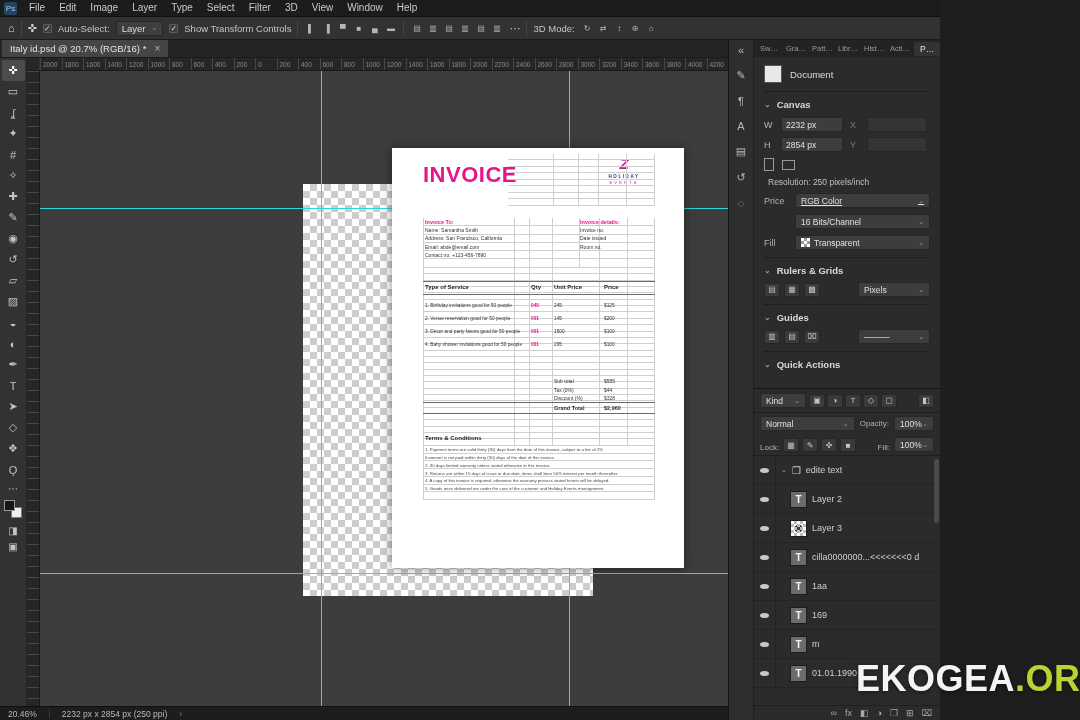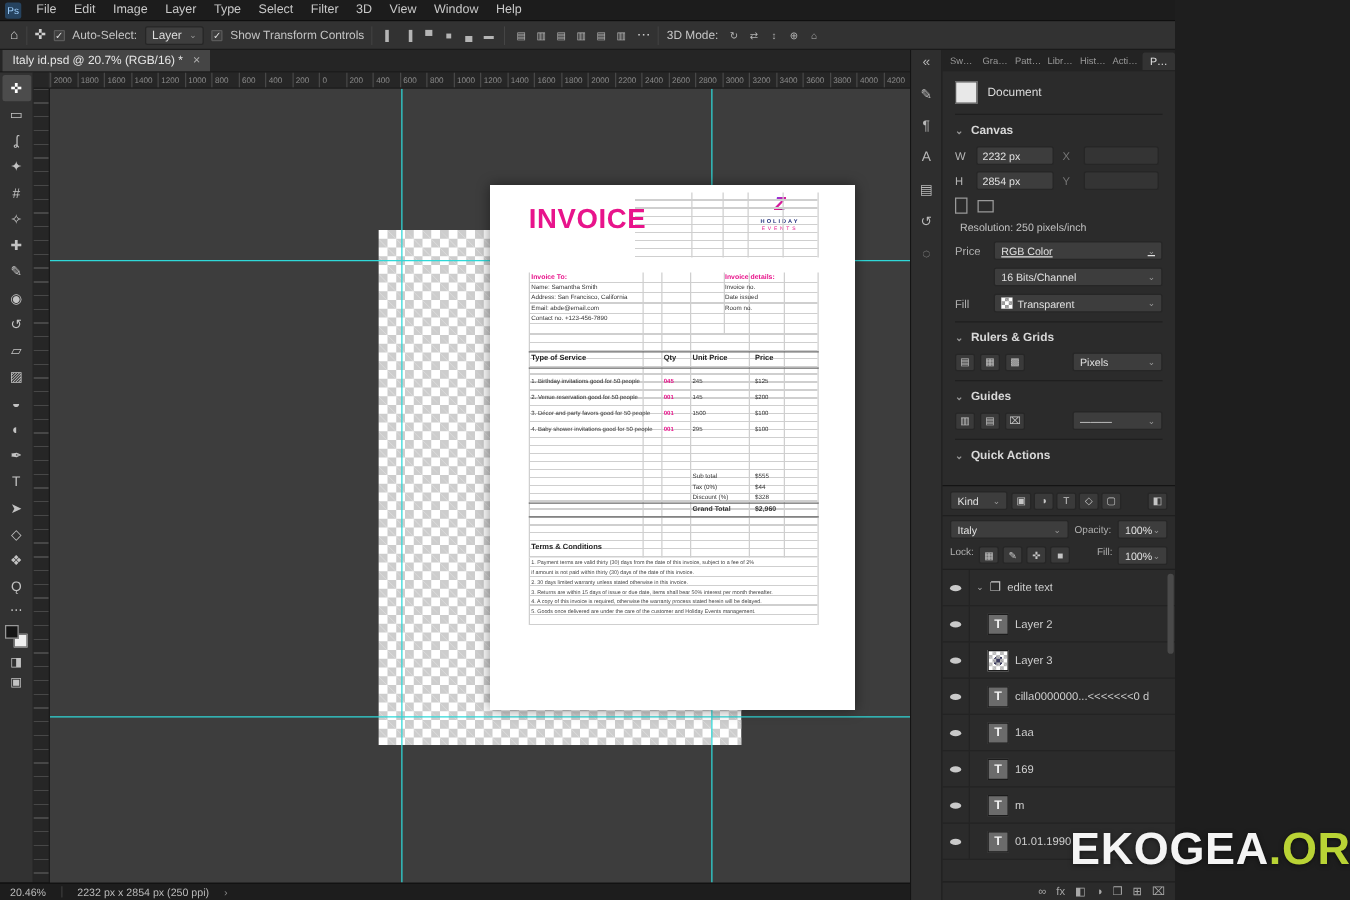--- a/index.html
+++ b/index.html
@@ -145,21 +145,21 @@
     background-size:6px 6px; background-position:0 0,3px 3px; background-color:#fff; }
 
   
   .layers { flex:1; display:flex; flex-direction:column; border-top:1px solid #141414; min-height:0; }
   .l-tabs { height:17px; background:#232323; display:flex; align-items:center;
     justify-content:space-between; padding:0 6px 0 4px; flex:0 0 auto; }
   .l-tab { font-size:8.5px; color:#e2e2e2; background:#333; padding:2px 9px; border-radius:2px 2px 0 0; }
   .panel-menu { color:#aaa; font-size:10px; }
   .l-filter { display:flex; align-items:center; gap:3px; padding:4px 6px; border-bottom:1px solid #1f1f1f; flex:0 0 auto; }
   .l-blend { display:flex; align-items:center; gap:5px; padding:3px 6px; flex:0 0 auto; }
-  .l-lock { display:flex; align-items:flex-start; gap:4px; padding:3px 6px; border-bottom:1px solid #1f1f1f; flex:0 0 auto; }
+  .l-lock { display:flex; align-items:flex-end; gap:4px; padding:3px 6px; border-bottom:1px solid #1f1f1f; flex:0 0 auto; }
   .mini { font-size:8px; color:#b0b0b0; }
   .l-list { flex:1; min-height:0; overflow:hidden; position:relative; }
   .l-row { height:29px; display:flex; align-items:stretch; border-bottom:1px solid #232323; }
   .l-eye { width:22px; border-right:1px solid #232323; display:flex; align-items:center;
     justify-content:center; flex:0 0 auto; }
   .eye { width:9px; height:5px; background:#c9c9c9; border-radius:50%; }
   .l-content { display:flex; align-items:center; gap:5px; padding-left:5px; color:#cfcfcf;
     font-size:9px; min-width:0; overflow:hidden; white-space:nowrap; }
   .l-row.child .l-content { padding-left:14px; }
   .l-thumb { width:17px; height:17px; background:#6b6b6b; border:1px solid #1c1c1c; color:#f4f4f4;
@@ -569,21 +569,21 @@
                 <span class="ibox">▣</span>
                 <span class="ibox">◑</span>
                 <span class="ibox">T</span>
                 <span class="ibox">◇</span>
                 <span class="ibox">▢</span>
               </span>
             <span class="ibox" style="margin-left:auto;">◧</span>
           </div>
           <div class="l-blend">
             <span class="sel" style="flex:1;">
-              <span>Italy</span>
+              <span>Normal</span>
               <span class="caret">⌄</span>
             </span>
             <span class="mini">Opacity:</span>
             <span class="sel" style="width:40px;">
               <span>100%</span>
               <span class="caret">⌄</span>
             </span>
           </div>
           <div class="l-lock">
             <span class="mini">Lock:</span>

